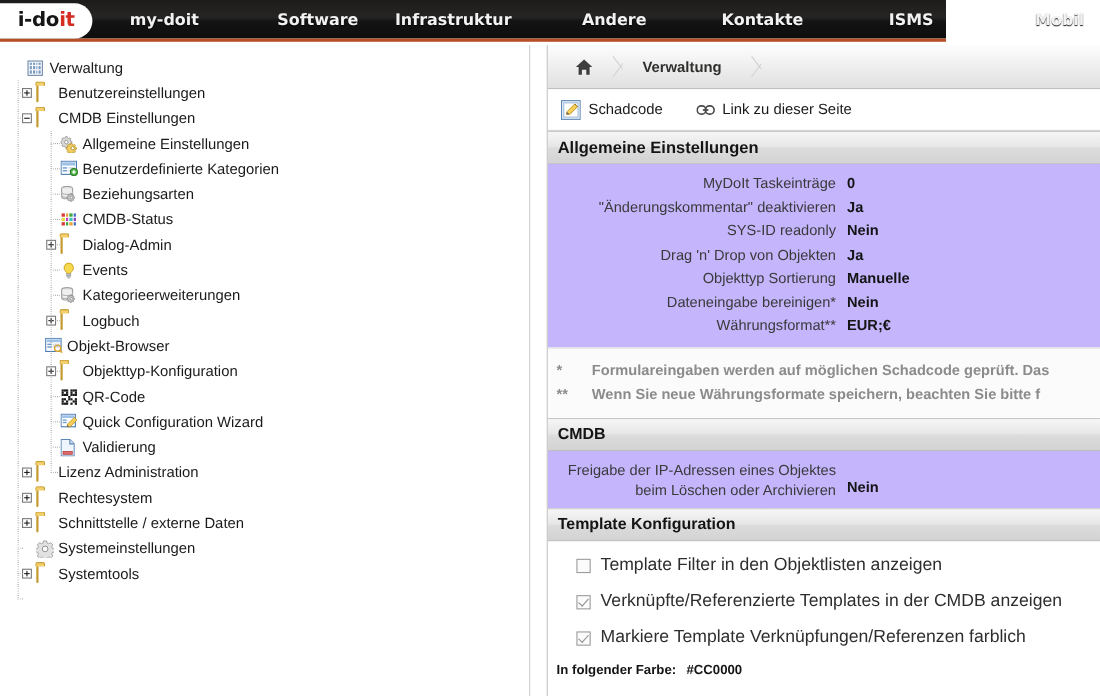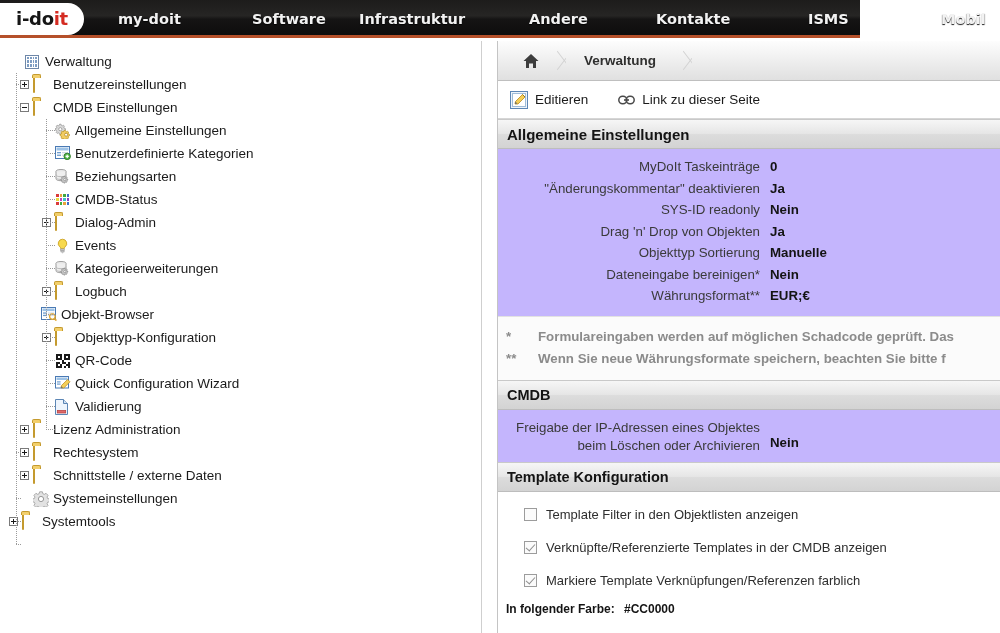--- a/index.html
+++ b/index.html
@@ -212,21 +212,21 @@
   }
   .note {
     font-size: 13.3px; font-weight: bold; color: #8b8b8b;
     line-height: 22px; display: flex;
   }
   .note .mark { width: 32px; flex: 0 0 32px; }
 
   .cbrow {
     display: flex; align-items: center; gap: 9px;
     height: 33px; padding-left: 26px;
-    font-size: 13px; color: #2e2e2e;
+    font-size: 16px; color: #2e2e2e;
   }
   .cbox {
     width: 13px; height: 13px; flex: 0 0 13px;
     border: 1px solid #9c9c9c; background: #fbfbfb;
     position: relative; cursor: pointer;
   }
   .cbox.checked::after {
     content: ""; position: absolute; left: 3px; top: 0px;
     width: 4px; height: 8px;
     border: solid #8f8f8f; border-width: 0 1.6px 1.6px 0;
@@ -512,21 +512,21 @@
         <span class="lbl">Schnittstelle / externe Daten</span>
       </div>
       <div class="tnode" style="padding-left: 20px;">
         <span class="exp-spacer"></span>
         <span class="ico"><span class="ico-cog"><svg width="16" height="16" viewBox="0 0 16 16">
               <path d="M6.6 0.8 l2.8 0 0.45 1.9 1.5 0.62 1.7-1 2 2-1 1.7 0.62 1.5 1.9 0.45 0 2.8-1.9 0.45-0.62 1.5 1 1.7-2 2-1.7-1-1.5 0.62-0.45 1.9-2.8 0-0.45-1.9-1.5-0.62-1.7 1-2-2 1-1.7-0.62-1.5-1.9-0.45 0-2.8 1.9-0.45 0.62-1.5-1-1.7 2-2 1.7 1 1.5-0.62z" fill="#e2e2e2" stroke="#9a9a9a" stroke-width="0.8"></path>
               <circle cx="8" cy="8" r="2.6" fill="#ffffff" stroke="#8d8d8d" stroke-width="0.9"></circle>
             </svg></span></span>
         <span class="lbl">Systemeinstellungen</span>
       </div>
-      <div class="tnode" style="padding-left: 9px;">
+      <div class="tnode" style="padding-left: 20px;">
         <span class="exp plus"></span>
         <span class="ico"><span class="ico-folder"></span></span>
         <span class="lbl">Systemtools</span>
       </div>
       <div class="guide" style="left: 16px; top: 23px; height: 472px; bottom: auto;"></div>
       <div class="guide" style="left: 46px; top: 69px; height: 311px; bottom: auto;"></div>
       <div class="hguide" style="left: 16px; width: 5px; top: 34px;"></div>
       <div class="hguide" style="left: 16px; width: 5px; top: 57px;"></div>
       <div class="hguide" style="left: 46px; width: 10px; top: 80px;"></div>
       <div class="hguide" style="left: 46px; width: 10px; top: 103px;"></div>
@@ -571,21 +571,21 @@
     <div class="tool-btn">
       <span class="ico-edit">
         <svg width="18" height="18" viewBox="0 0 18 18">
           <rect x="0.5" y="0.5" width="17" height="17" fill="#eef4fb" stroke="#5c86b5"></rect>
           <rect x="2.5" y="2.5" width="13" height="13" fill="#ffffff" stroke="#9fbcd8"></rect>
           <path d="M5 13 L5.5 10.5 L12.5 3.5 L15 6 L8 13 Z" fill="#f5cf57" stroke="#b98a1c" stroke-width="0.8"></path>
           <path d="M12.5 3.5 L15 6" stroke="#8a6a14" stroke-width="0.8"></path>
           <path d="M5 13 L7.4 12.6 L5.4 10.6 Z" fill="#6b6b6b"></path>
         </svg>
       </span>
-      <span class="tlabel">Editieren</span>
+      <span class="tlabel">Schadcode</span>
     </div>
     <div class="tool-btn" style="margin-left:12px;">
       <span class="ico-link">
         <svg width="17" height="12" viewBox="0 0 17 12">
           <rect x="0.8" y="2.2" width="8" height="7.6" rx="3.8" fill="none" stroke="#4a4a4a" stroke-width="1.5"></rect>
           <rect x="8.2" y="2.2" width="8" height="7.6" rx="3.8" fill="none" stroke="#4a4a4a" stroke-width="1.5"></rect>
           <rect x="6" y="5.2" width="5" height="1.6" fill="#4a4a4a"></rect>
         </svg>
       </span>
       <span class="tlabel">Link zu dieser Seite</span>

